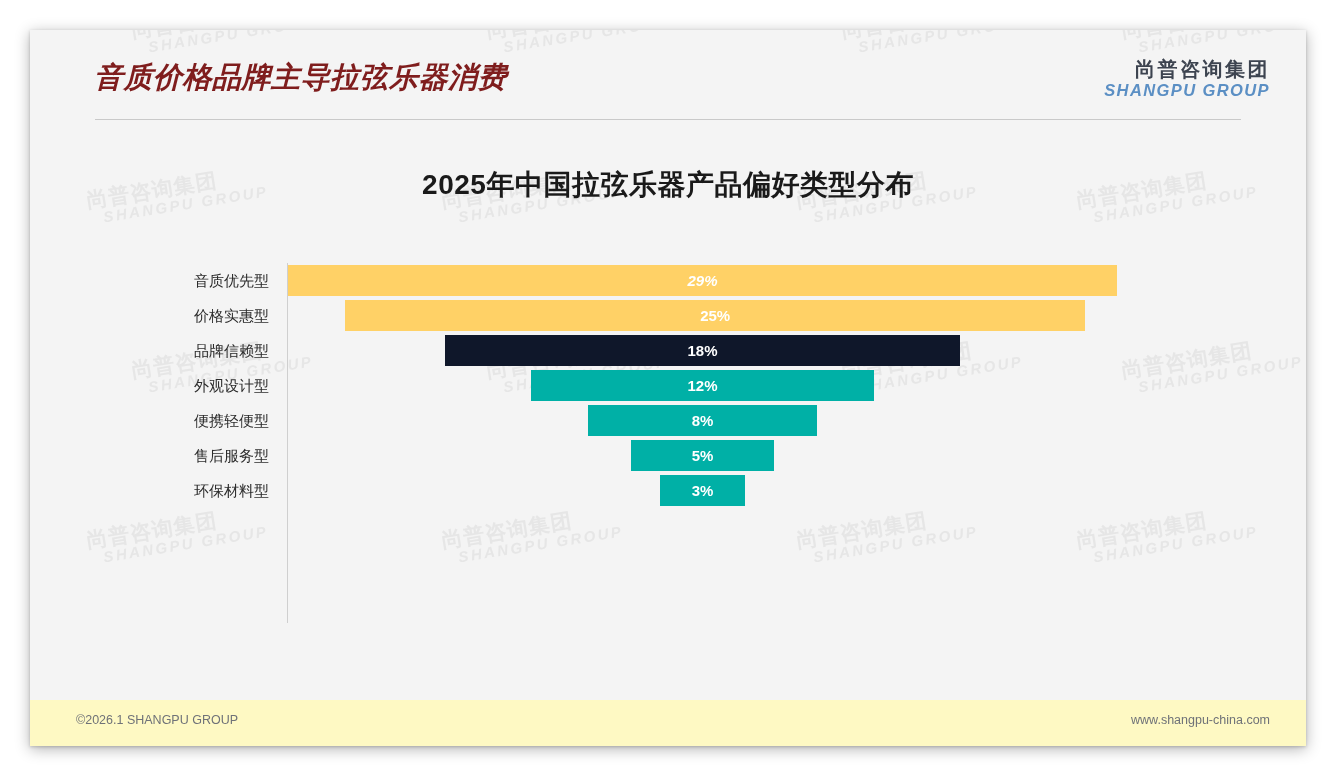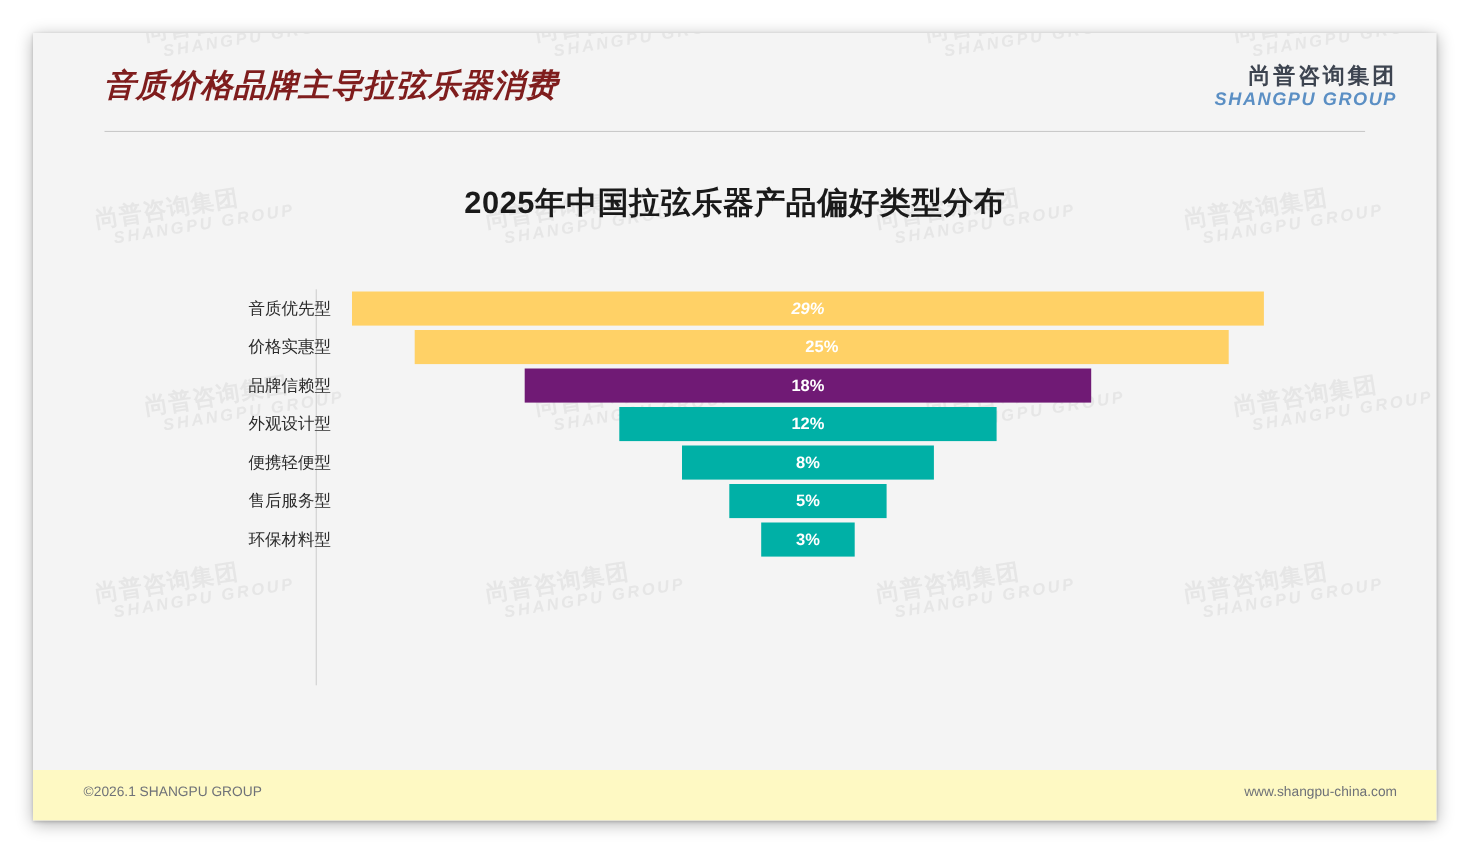--- a/index.html
+++ b/index.html
@@ -143,21 +143,20 @@
     width: 1px;
     height: 360px;
     background: #cfcfcf;
   }
 
   .bar-rows {
     position: absolute;
     left: 0;
     top: 33px;
     width: 100%;
-    padding-left: 32px;
   }
 
   .bar-row {
     position: relative;
     height: 35px;
   }
 
   .cat-label {
     position: absolute;
     left: 0;
@@ -333,21 +332,21 @@
           </div>
           <div class="bar-row">
             <div class="cat-label">价格实惠型</div>
             <div class="bar-area">
               <div class="bar yellow" style="background: rgb(255, 209, 102); left: 57.1724px; width: 740px;">25%</div>
             </div>
           </div>
           <div class="bar-row">
             <div class="cat-label">品牌信赖型</div>
             <div class="bar-area">
-              <div class="bar teal" style="background: #701a75; left: 157.224px; width: 514.552px;">18%</div>
+              <div class="bar teal" style="background: #0f172a; left: 157.224px; width: 514.552px;">18%</div>
             </div>
           </div>
           <div class="bar-row">
             <div class="cat-label">外观设计型</div>
             <div class="bar-area">
               <div class="bar teal" style="background: rgb(0, 176, 166); left: 242.983px; width: 343.034px;">12%</div>
             </div>
           </div>
           <div class="bar-row">
             <div class="cat-label">便携轻便型</div>

